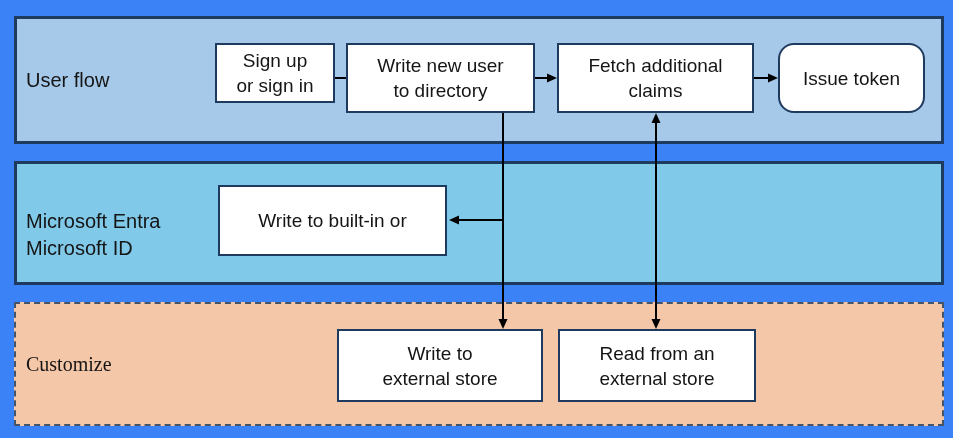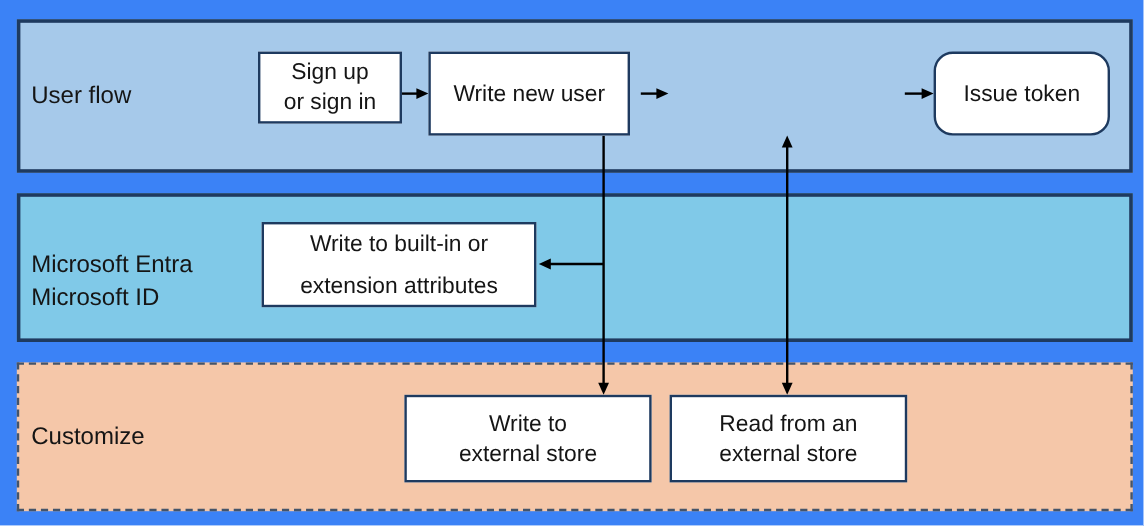--- a/index.html
+++ b/index.html
@@ -44,21 +44,21 @@
     left: 26px;
     display: flex;
     flex-direction: column;
     justify-content: center;
     font-size: 20px;
     line-height: 27px;
     z-index: 4;
   }
   .lane-label.l1 { top: 16px;  height: 128px; }
   .lane-label.l2 { top: 161px; height: 124px; margin-top: 12px; }
-  .lane-label.l3 { top: 302px; height: 124px; }
+  .lane-label.l3 { top: 302px; height: 124px; font-family: Liberation Serif, serif; }
 
   .arrow-layer {
     position: absolute;
     top: 0;
     left: 0;
     z-index: 2;
   }
   .node {
     position: absolute;
     box-sizing: border-box;
@@ -67,21 +67,21 @@
     display: flex;
     flex-direction: column;
     align-items: center;
     justify-content: center;
     text-align: center;
     font-size: 19px;
     line-height: 25px;
     z-index: 3;
   }
   .node-sign-up        { left: 215px; top: 43px;  width: 120px; height: 60px; }
-  .node-write-new-user { left: 357px; top: 43px;  width: 168px; height: 70px; }
+  .node-write-new-user { left: 346px; top: 43px;  width: 189px; height: 70px; }
   .node-fetch-claims   { left: 557px; top: 43px;  width: 197px; height: 70px; }
   .node-issue-token    { left: 778px; top: 43px;  width: 147px; height: 70px; border-radius: 16px; }
   .node-write-builtin  { left: 218px; top: 185px; width: 229px; height: 71px; gap: 10px; }
   .node-write-external { left: 337px; top: 329px; width: 206px; height: 73px; }
   .node-read-external  { left: 558px; top: 329px; width: 198px; height: 73px; }
 </style>
 </head>
 <body>
 
 <div class="canvas">
@@ -136,27 +136,31 @@
       </g>
     </g>
   </svg>
 
   <div class="node node-sign-up">
     <span>Sign up</span>
     <span>or sign in</span>
   </div>
   <div class="node node-write-new-user">
     <span>Write new user</span>
+    <span>to directory</span>
+  </div>
+  <div class="node node-fetch-claims">
+    <span>Fetch additional</span>
+    <span>claims</span>
   </div>
   <div class="node node-issue-token">
     <span>Issue token</span>
   </div>
   <div class="node node-write-builtin">
     <span>Write to built-in or</span>
-    <span>extension attributes</span>
   </div>
   <div class="node node-write-external">
     <span>Write to</span>
     <span>external store</span>
   </div>
   <div class="node node-read-external">
     <span>Read from an</span>
     <span>external store</span>
   </div>
 

